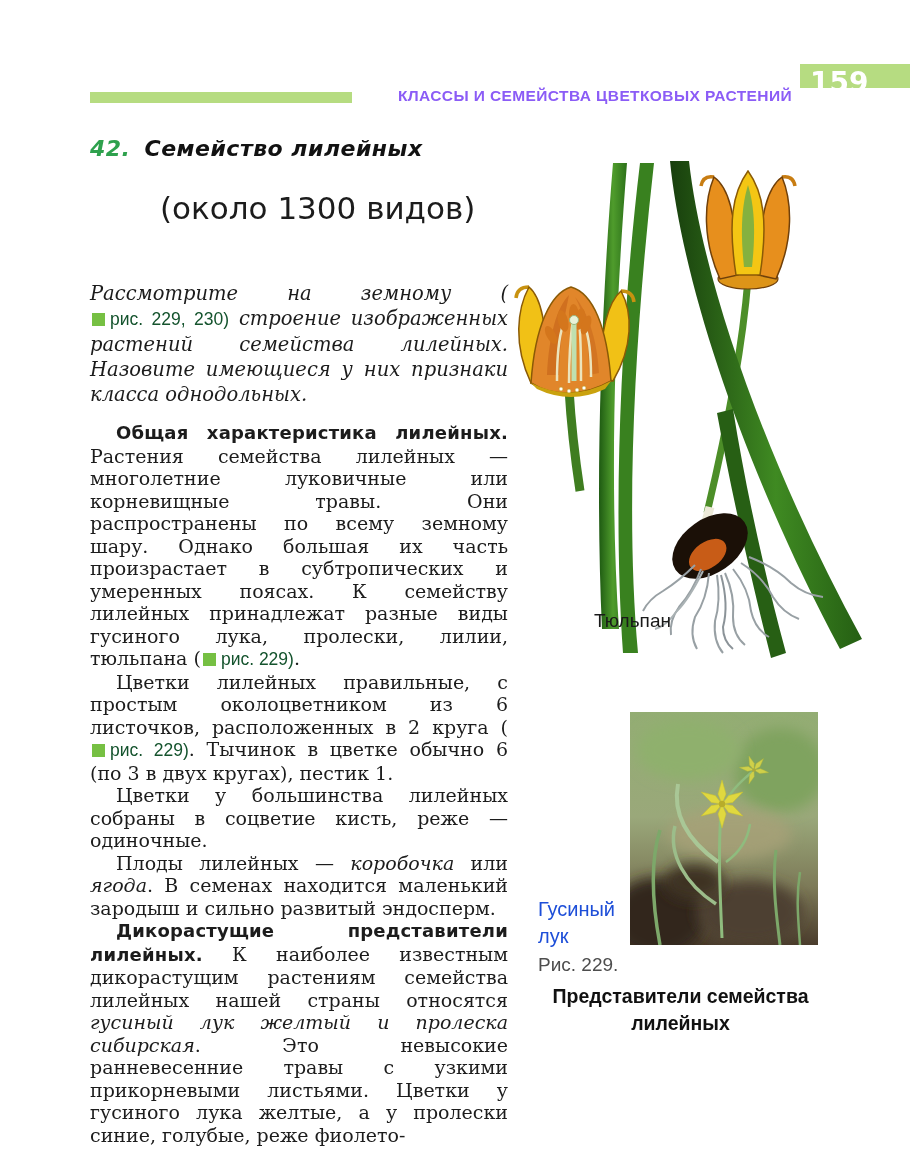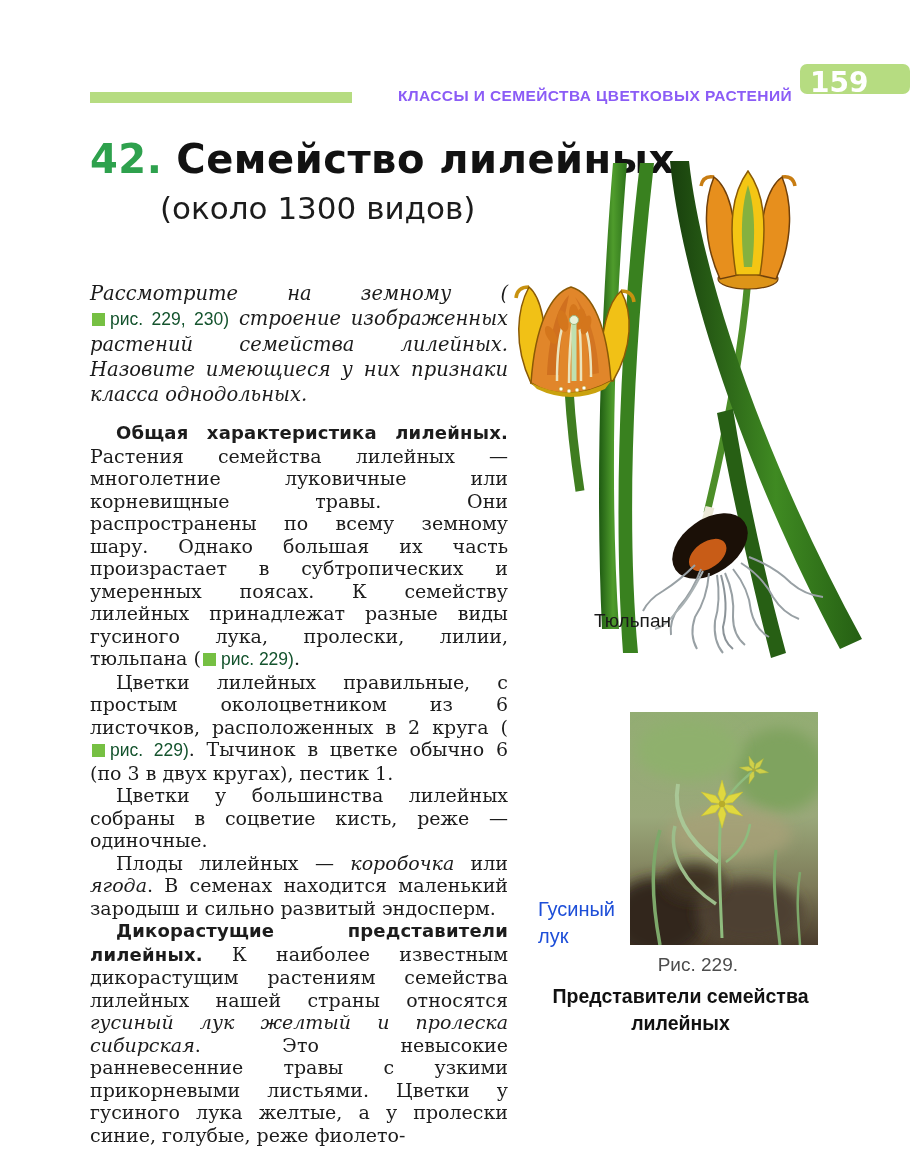--- a/index.html
+++ b/index.html
@@ -16,31 +16,32 @@
     position:absolute;left:90px;top:92px;width:262px;height:11px;
     background:#b6dc81;
   }
   .running-title{
     position:absolute;left:330px;top:84px;width:462px;height:24px;
     font-family:"Liberation Sans",sans-serif;
     font-size:15.5px;color:#8b5cf6;letter-spacing:.4px;
     text-align:right;line-height:24px;font-weight:bold;
   }
   .page-badge{
-    position:absolute;left:800px;top:64px;width:110px;height:30px;
+    position:absolute;left:800px;top:64px;width:110px;height:24px;
     background:#b6dc81;
     font-family:"DejaVu Sans",sans-serif;font-weight:bold;
     font-size:28px;color:#ffffff;
-    line-height:38px;padding-left:10px;box-sizing:border-box;border-radius:7px;
+    line-height:38px;padding-left:10px;box-sizing:border-box;
   }
   
   .title-row{
     position:absolute;left:90px;top:136px;width:600px;
-    font-family:"DejaVu Sans",sans-serif;font-weight:bold;font-size:40px;
+    font-family:"DejaVu Sans",sans-serif;font-weight:bold;font-size:22px;
     letter-spacing:.5px;
+    font-style:italic;
   }
   .title-number{color:#2ea14d;margin-right:14px;}
   .title-text{color:#121212;}
   .subtitle{
     position:absolute;left:160px;top:190px;width:420px;
     font-family:"DejaVu Sans",sans-serif;font-weight:normal;font-size:31px;
     color:#1c1c1c;
   }
   
   .column{
@@ -80,21 +81,21 @@
     position:absolute;left:630px;top:712px;width:188px;height:233px;
     overflow:hidden;
   }
   .photo-label{
     position:absolute;left:538px;top:896px;width:90px;
     font-family:"Liberation Sans",sans-serif;font-size:20px;line-height:27px;
     color:#1d4ed8;
   }
   .caption-number{
     position:absolute;left:538px;top:954px;width:200px;
-    font-family:"Liberation Sans",sans-serif;font-size:19px;color:#4d4d4d;text-align:right;
+    font-family:"Liberation Sans",sans-serif;font-size:19px;color:#4d4d4d;
   }
   .caption-title{
     position:absolute;left:538px;top:983px;width:285px;
     font-family:"Liberation Sans",sans-serif;font-weight:bold;
     font-size:19.5px;line-height:27px;color:#111111;text-align:center;
   }
 </style>
 </head>
 <body>
 

